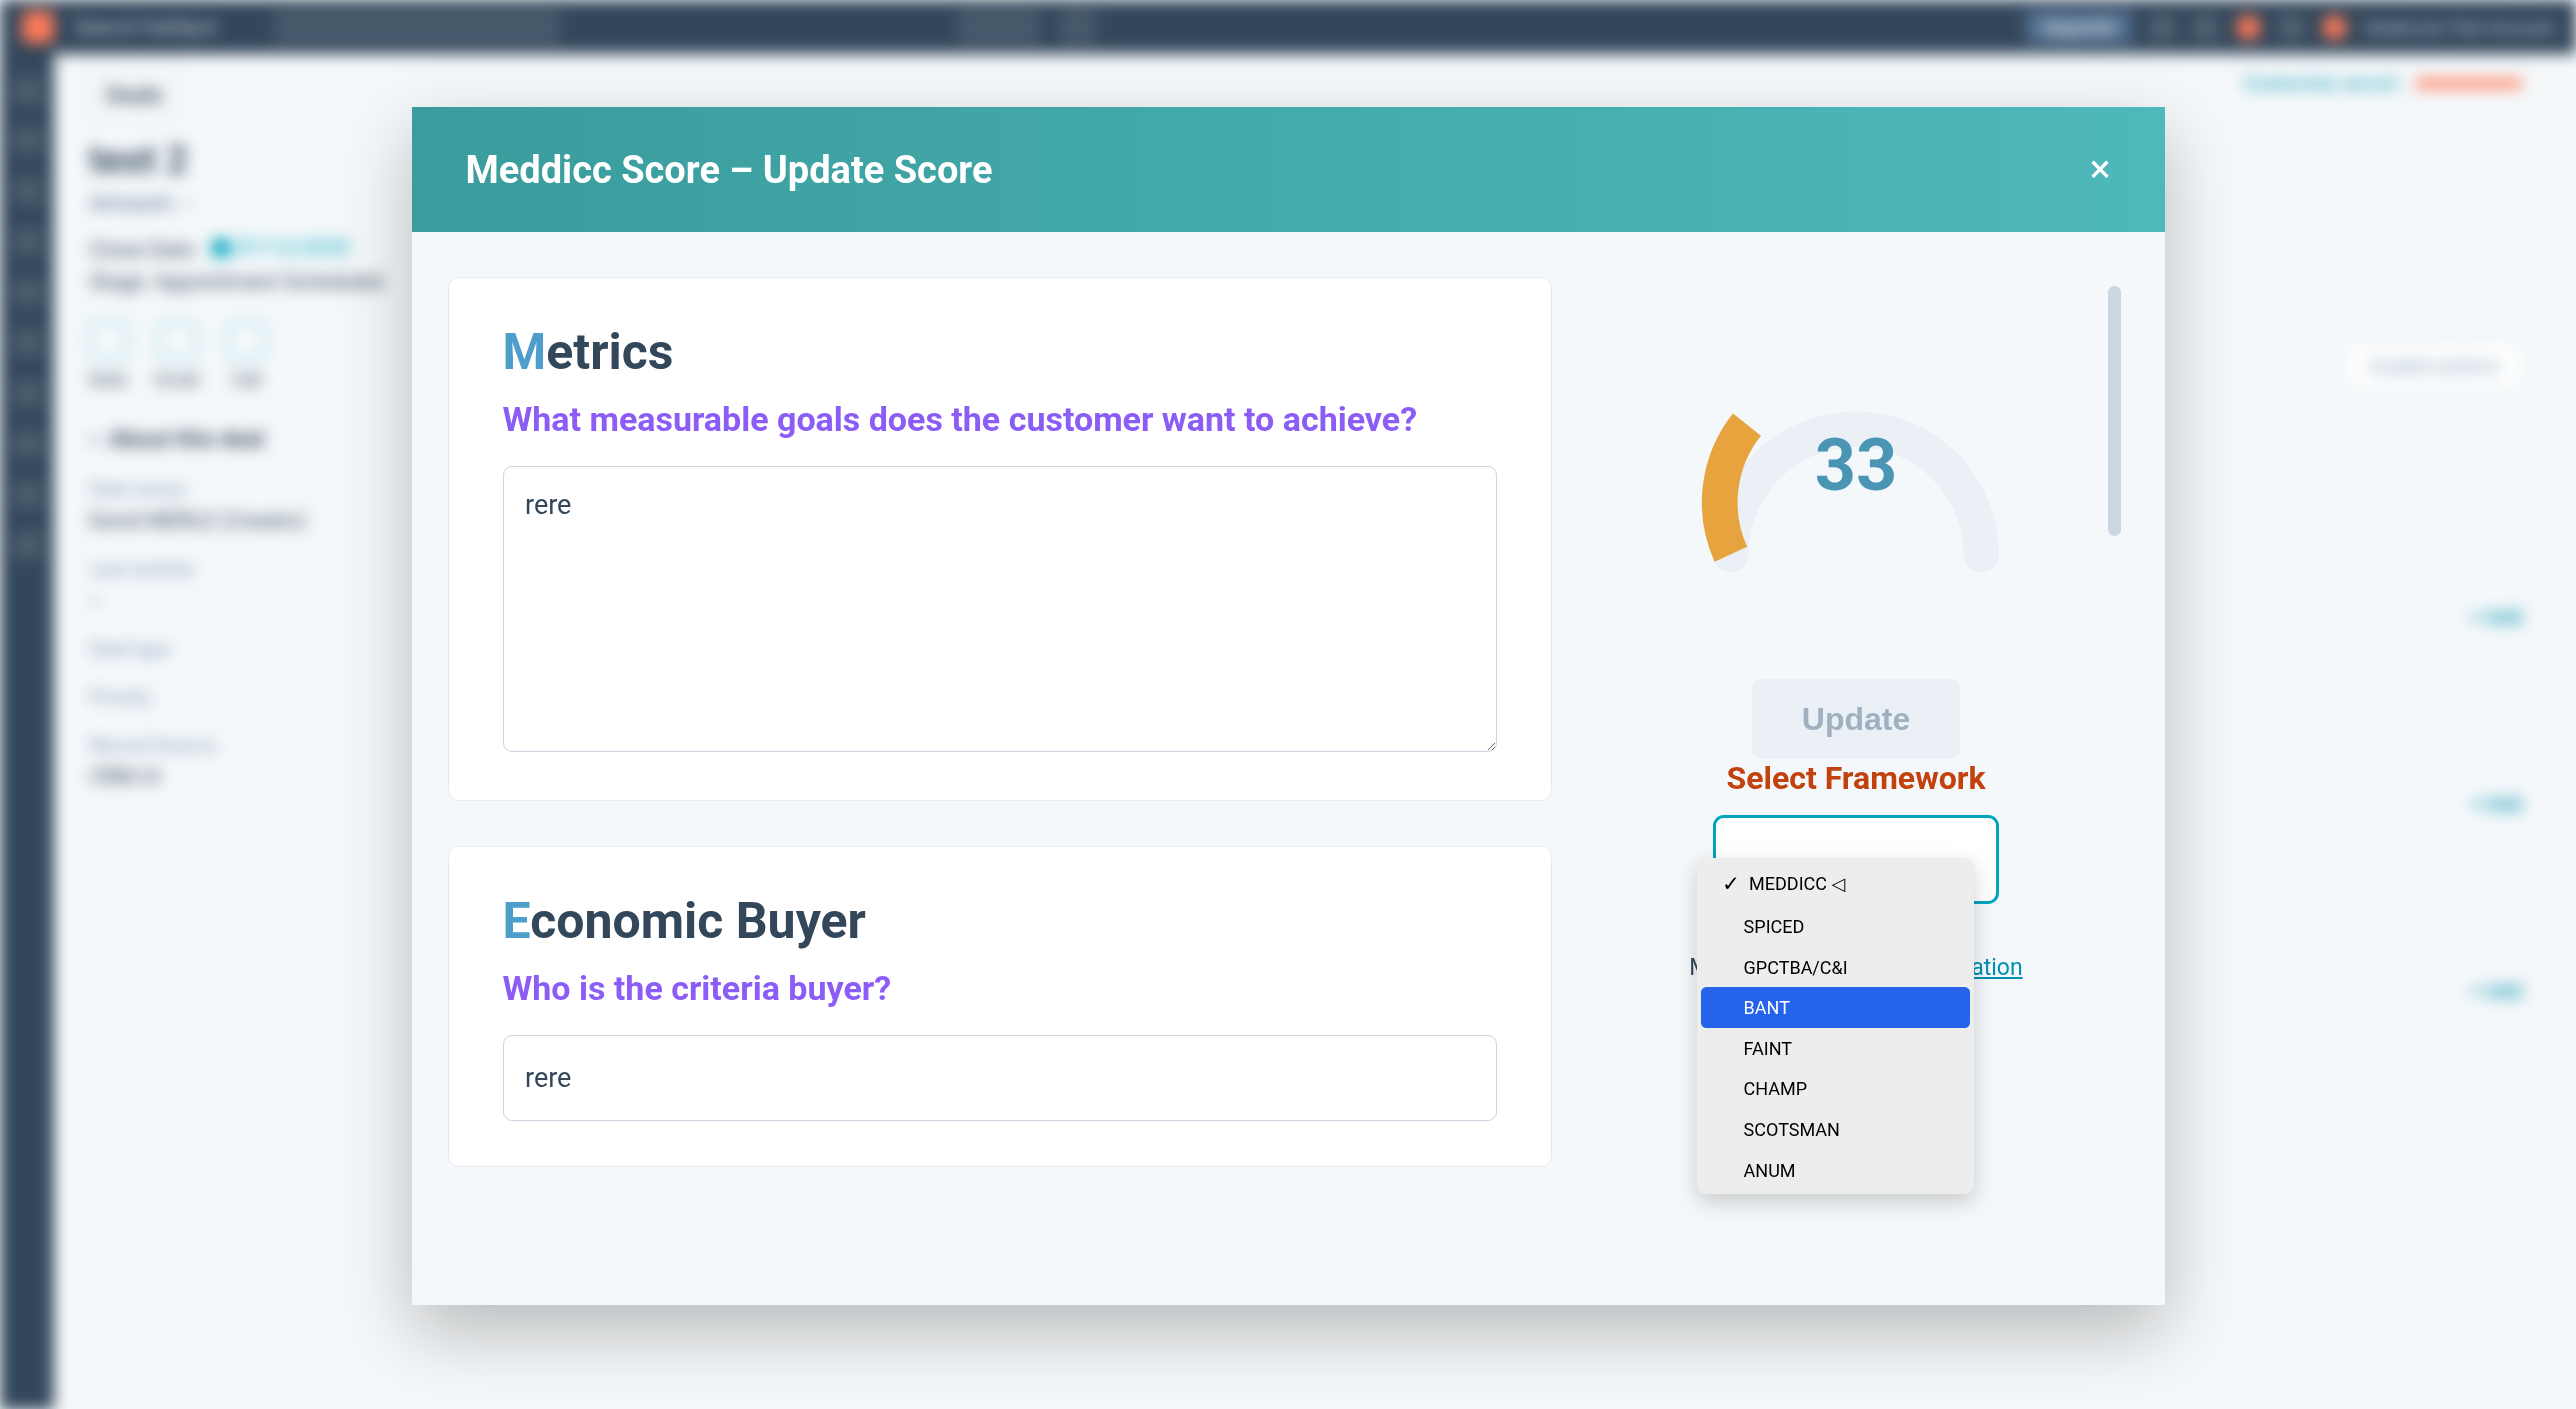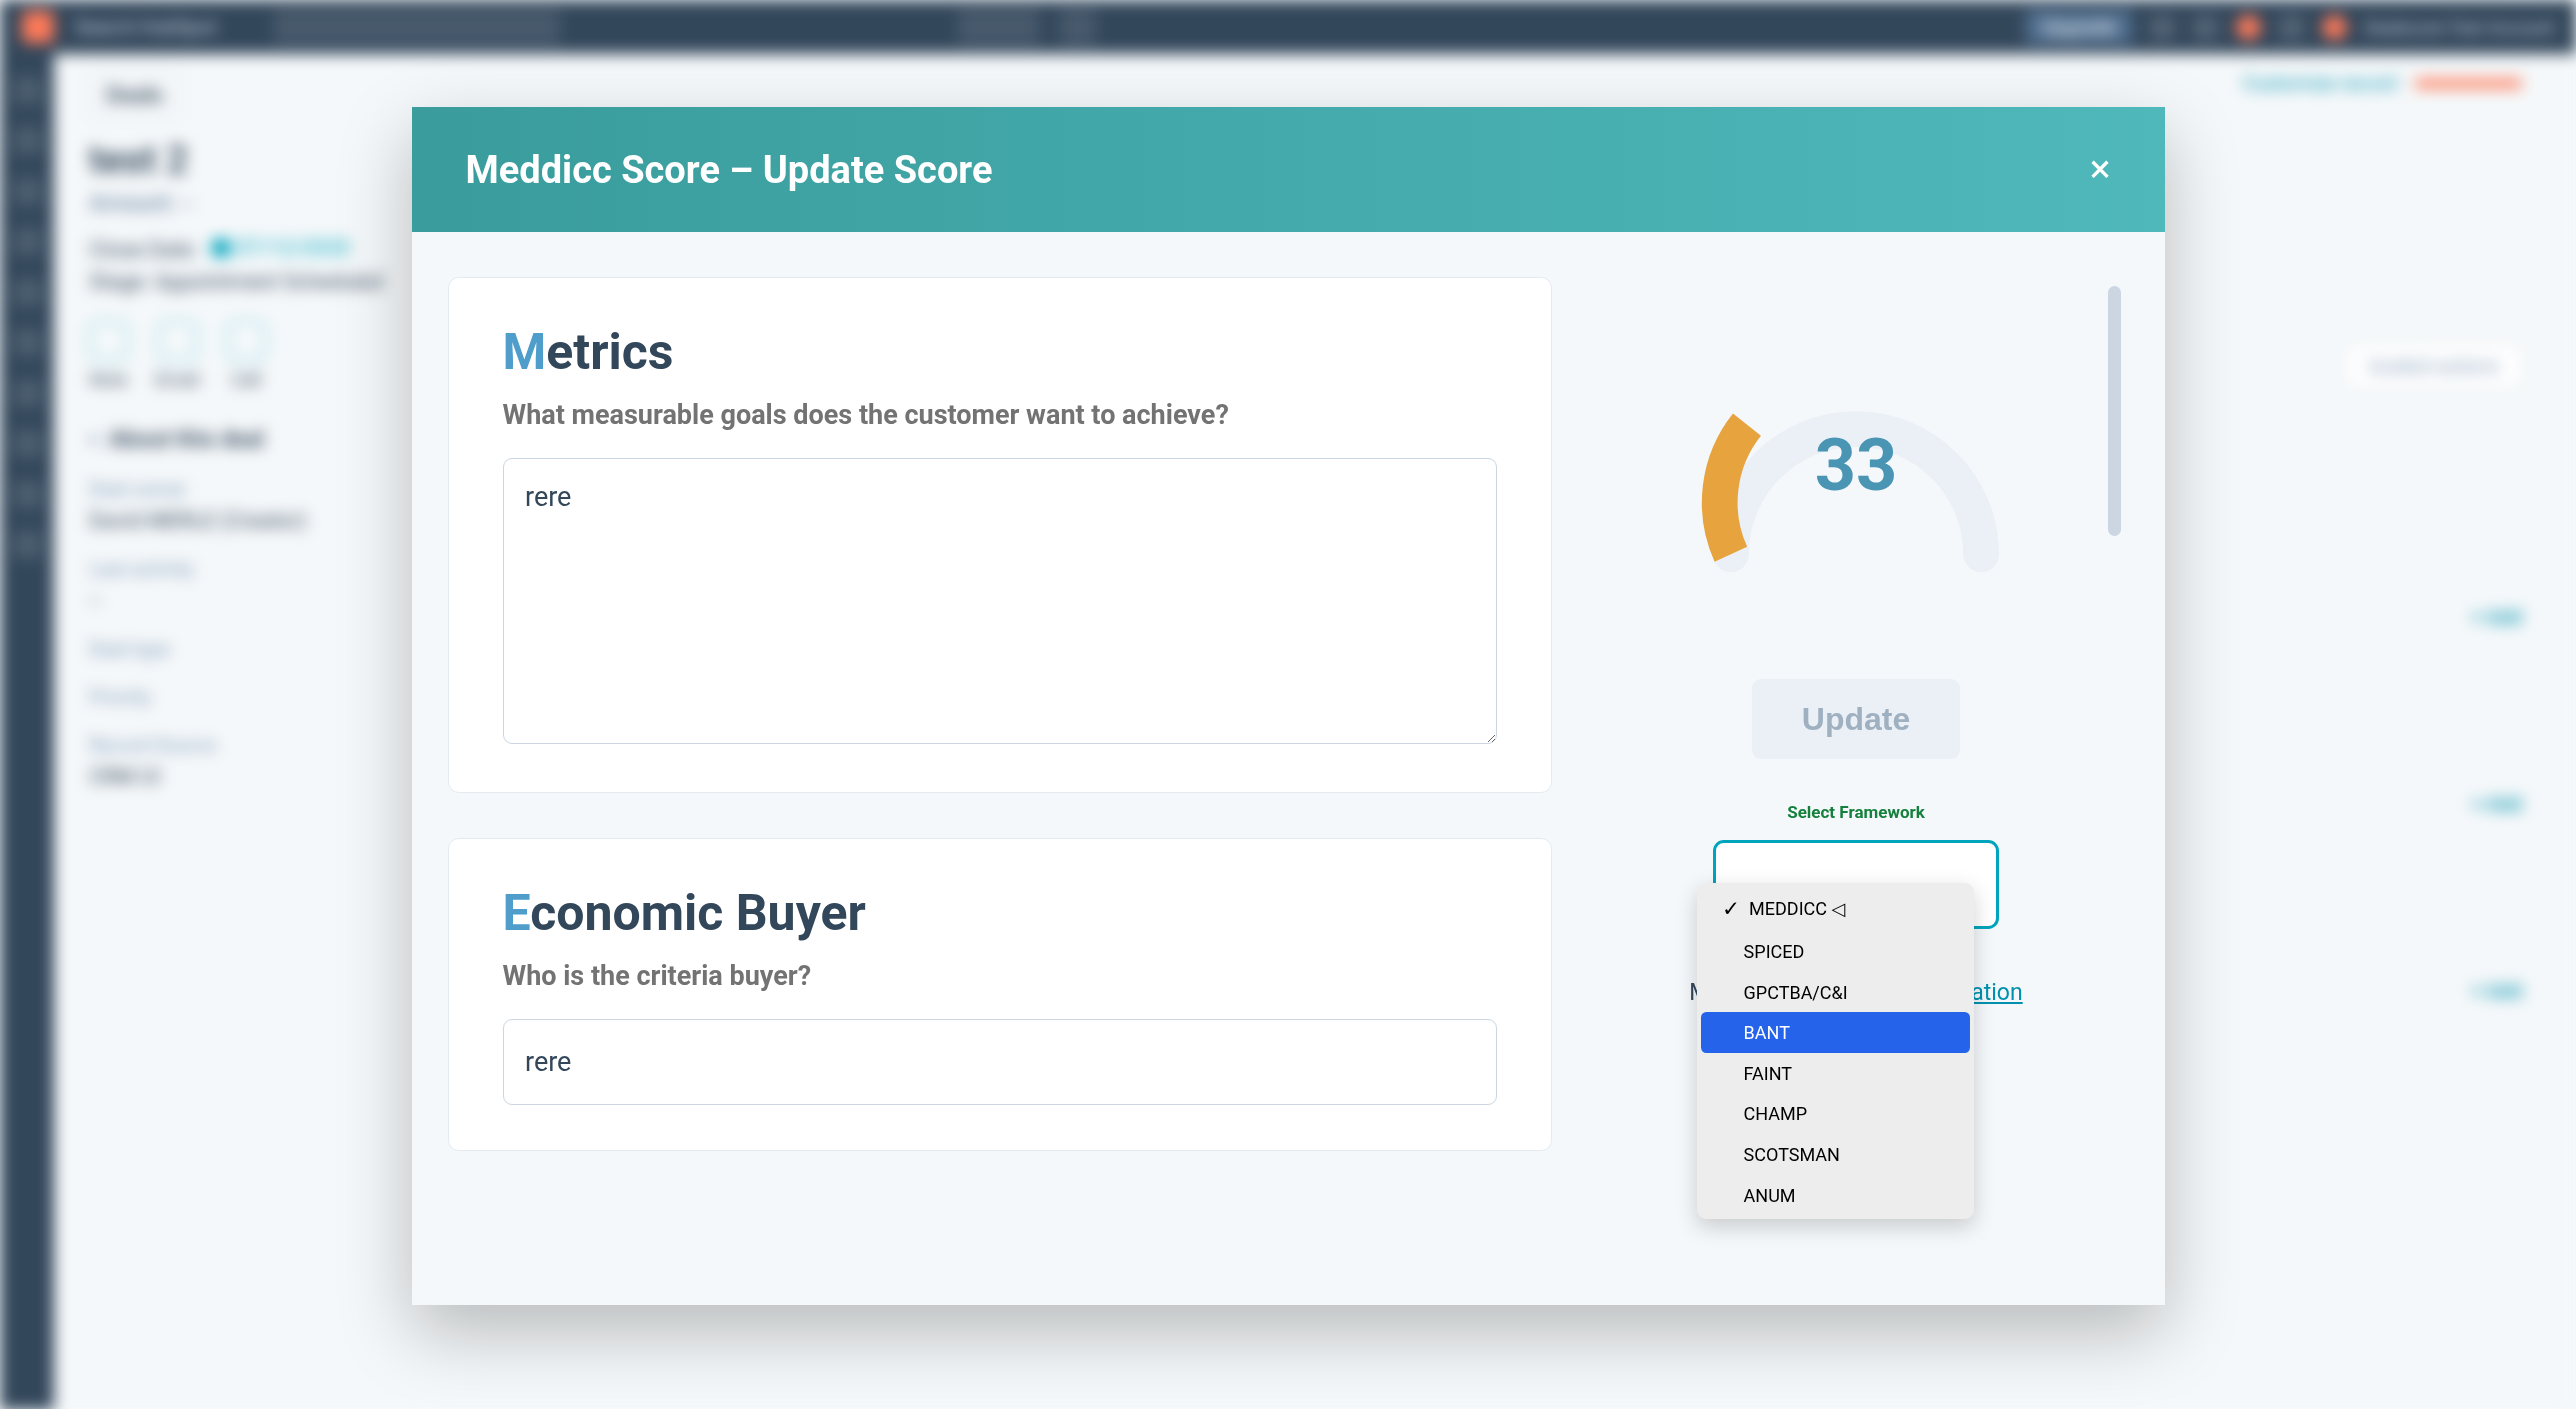--- a/index.html
+++ b/index.html
@@ -294,23 +294,23 @@
     .card-title {
       font-size: 50px;
       font-weight: 700;
       color: #33475b;
       margin-bottom: 18px;
     }
     .card-title .first-letter {
       color: #4f9dcb;
     }
     .question {
-      font-size: 27px;
+      font-size: 34px;
       font-weight: 700;
-      color: #737373;
+      color: #8b5cf6;
       margin-bottom: 27px;
     }
     .textarea {
       width: 100%;
       min-height: 286px;
       border: 1.8px solid #cbd6e2;
       border-radius: 9px;
       padding: 21.5px;
       font-size: 27px;
       color: #33475b;
@@ -365,24 +365,23 @@
       padding: 21.5px 50px;
       font-size: 32px;
       font-weight: 600;
       color: #9fb0c1;
       background: #eaf0f6;
       border: none;
       border-radius: 9px;
       cursor: pointer;
     }
     .framework-label {
-      margin-top: 43px;
-      font-size: 17px;
+      font-size: 32px;
       font-weight: 700;
-      color: #15803d;
+      color: #c2410c;
     }
     .framework-select-wrap {
       margin-top: 18px;
       position: relative;
     }
     .framework-select {
       width: 286px;
       height: 89px;
       border: 3.6px solid #00a4bd;
       border-radius: 10.7px;

